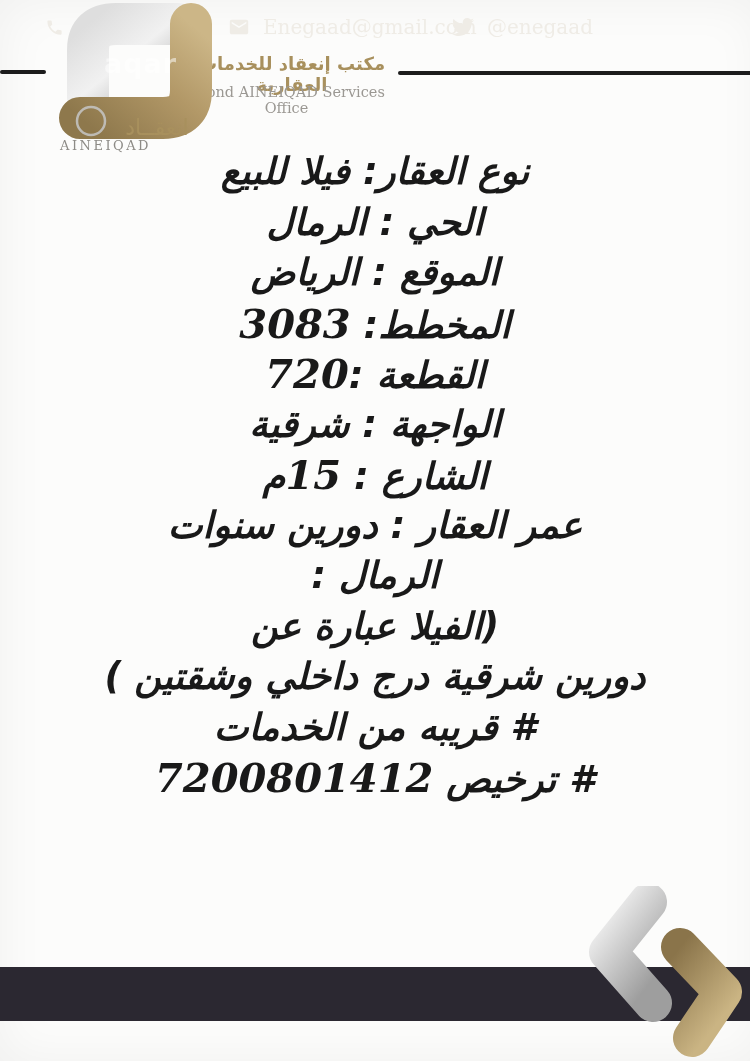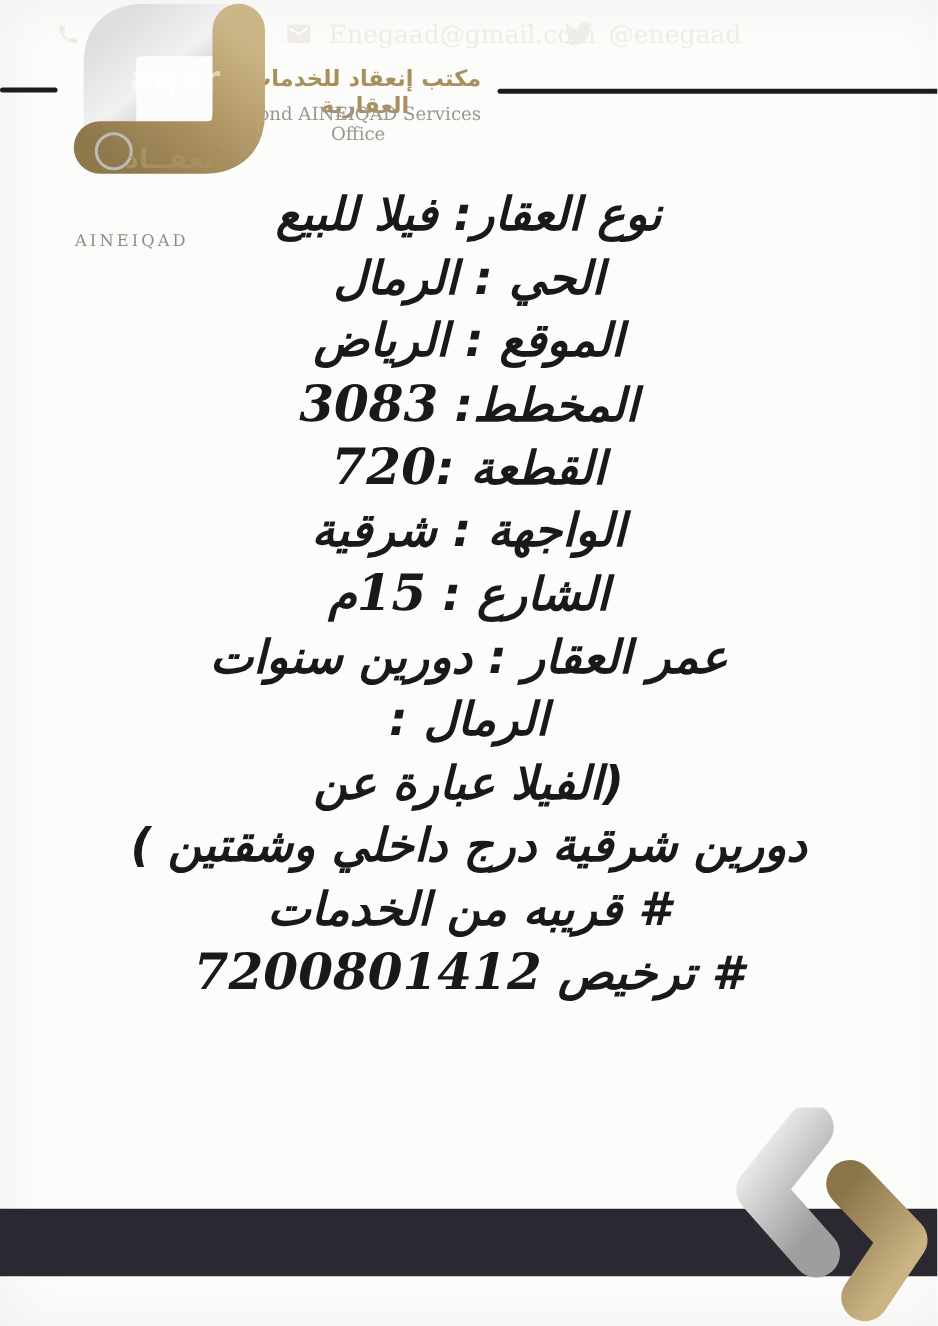--- a/index.html
+++ b/index.html
@@ -15,27 +15,26 @@
   .rule-left{left:0;top:70px;width:46px;}
   .rule-right{left:398px;top:71px;width:352px;border-radius:2px 0 0 2px;}
   .logo-svg{position:absolute;left:50px;top:0;width:170px;height:162px;z-index:2;}
   .logo-watermark{
     position:absolute;left:104px;top:48px;z-index:3;
     font-weight:700;font-size:27px;color:rgba(255,255,255,0.52);
     letter-spacing:1px;font-family:"DejaVu Sans",sans-serif;
   }
   .logo-wordmark-ar{
     position:absolute;left:100px;top:115px;width:114px;z-index:3;
-    text-align:left;font-size:22px;font-weight:700;color:var(--gold);
+    text-align:center;font-size:22px;font-weight:400;color:var(--gold);
   }
   .logo-wordmark-en{
     position:absolute;left:60px;top:138px;z-index:3;
     font-family:"DejaVu Serif",serif;font-size:13px;letter-spacing:2.5px;
     color:#8d8b86;
-    margin-top:48px;
   }
   .brand-ar{
     position:absolute;left:183px;top:53px;width:218px;
     direction:rtl;text-align:center;
     font-size:18px;font-weight:700;color:var(--gold);
   }
   .brand-en{
     position:absolute;left:184px;top:84px;width:205px;text-align:center;
     font-family:"DejaVu Serif",serif;font-size:14.5px;color:#9b9893;
   }

